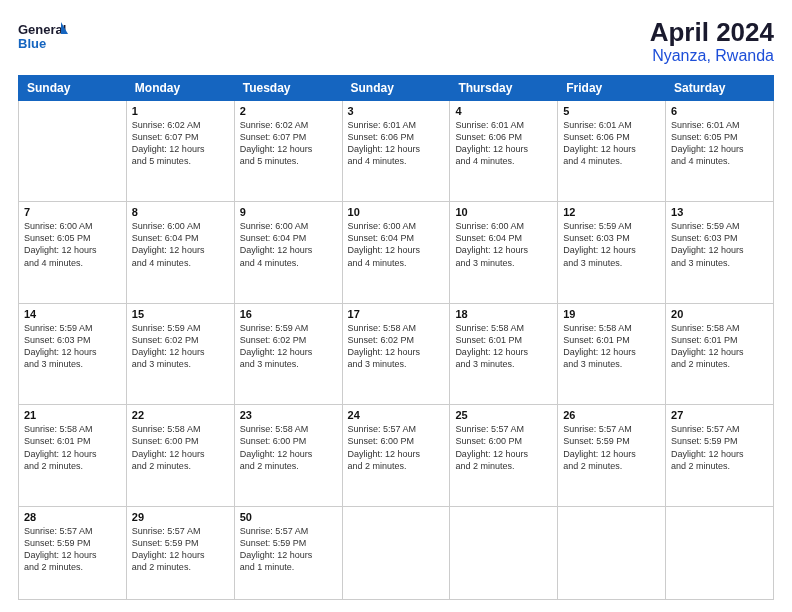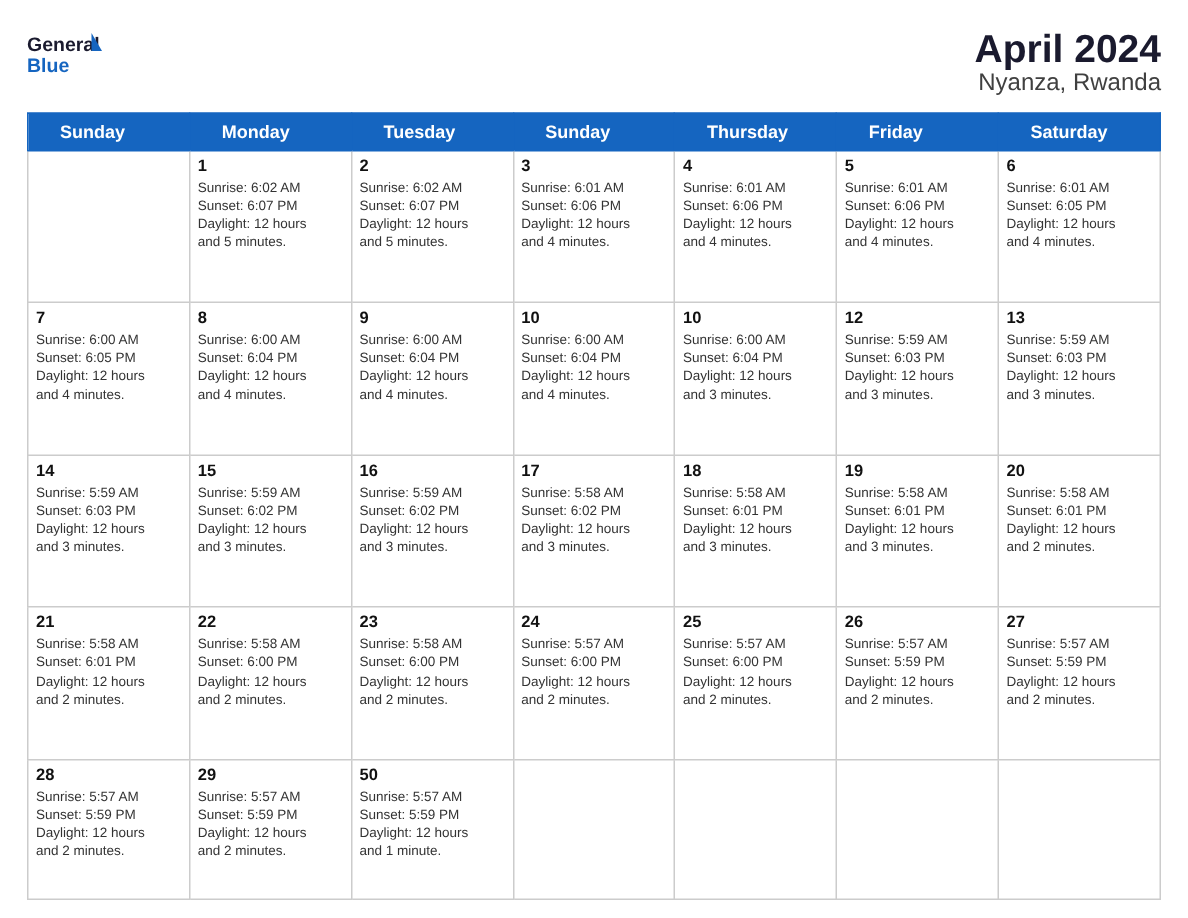--- a/index.html
+++ b/index.html
@@ -32,35 +32,35 @@
     }
     .title-block h1 {
       font-size: 26px;
       font-weight: bold;
       color: #1a1a2e;
       line-height: 1.1;
     }
     .title-block h2 {
       font-size: 16px;
       font-weight: normal;
-      color: #404040;
+      color: #1d4ed8;
     }
     .calendar {
       flex: 1;
       border: 1px solid #ccc;
       border-collapse: collapse;
       width: 100%;
       table-layout: fixed;
     }
     .calendar th {
       background: #1565c0;
       color: #fff;
       font-size: 12px;
       font-weight: bold;
-      padding: 5px 21px;
+      padding: 5px 8px;
       text-align: left;
       border: 1px solid #1565c0;
     }
     .calendar td {
       border: 1px solid #ccc;
       vertical-align: top;
       padding: 4px 5px;
       font-size: 9.5px;
       color: #222;
       height: 78px;

